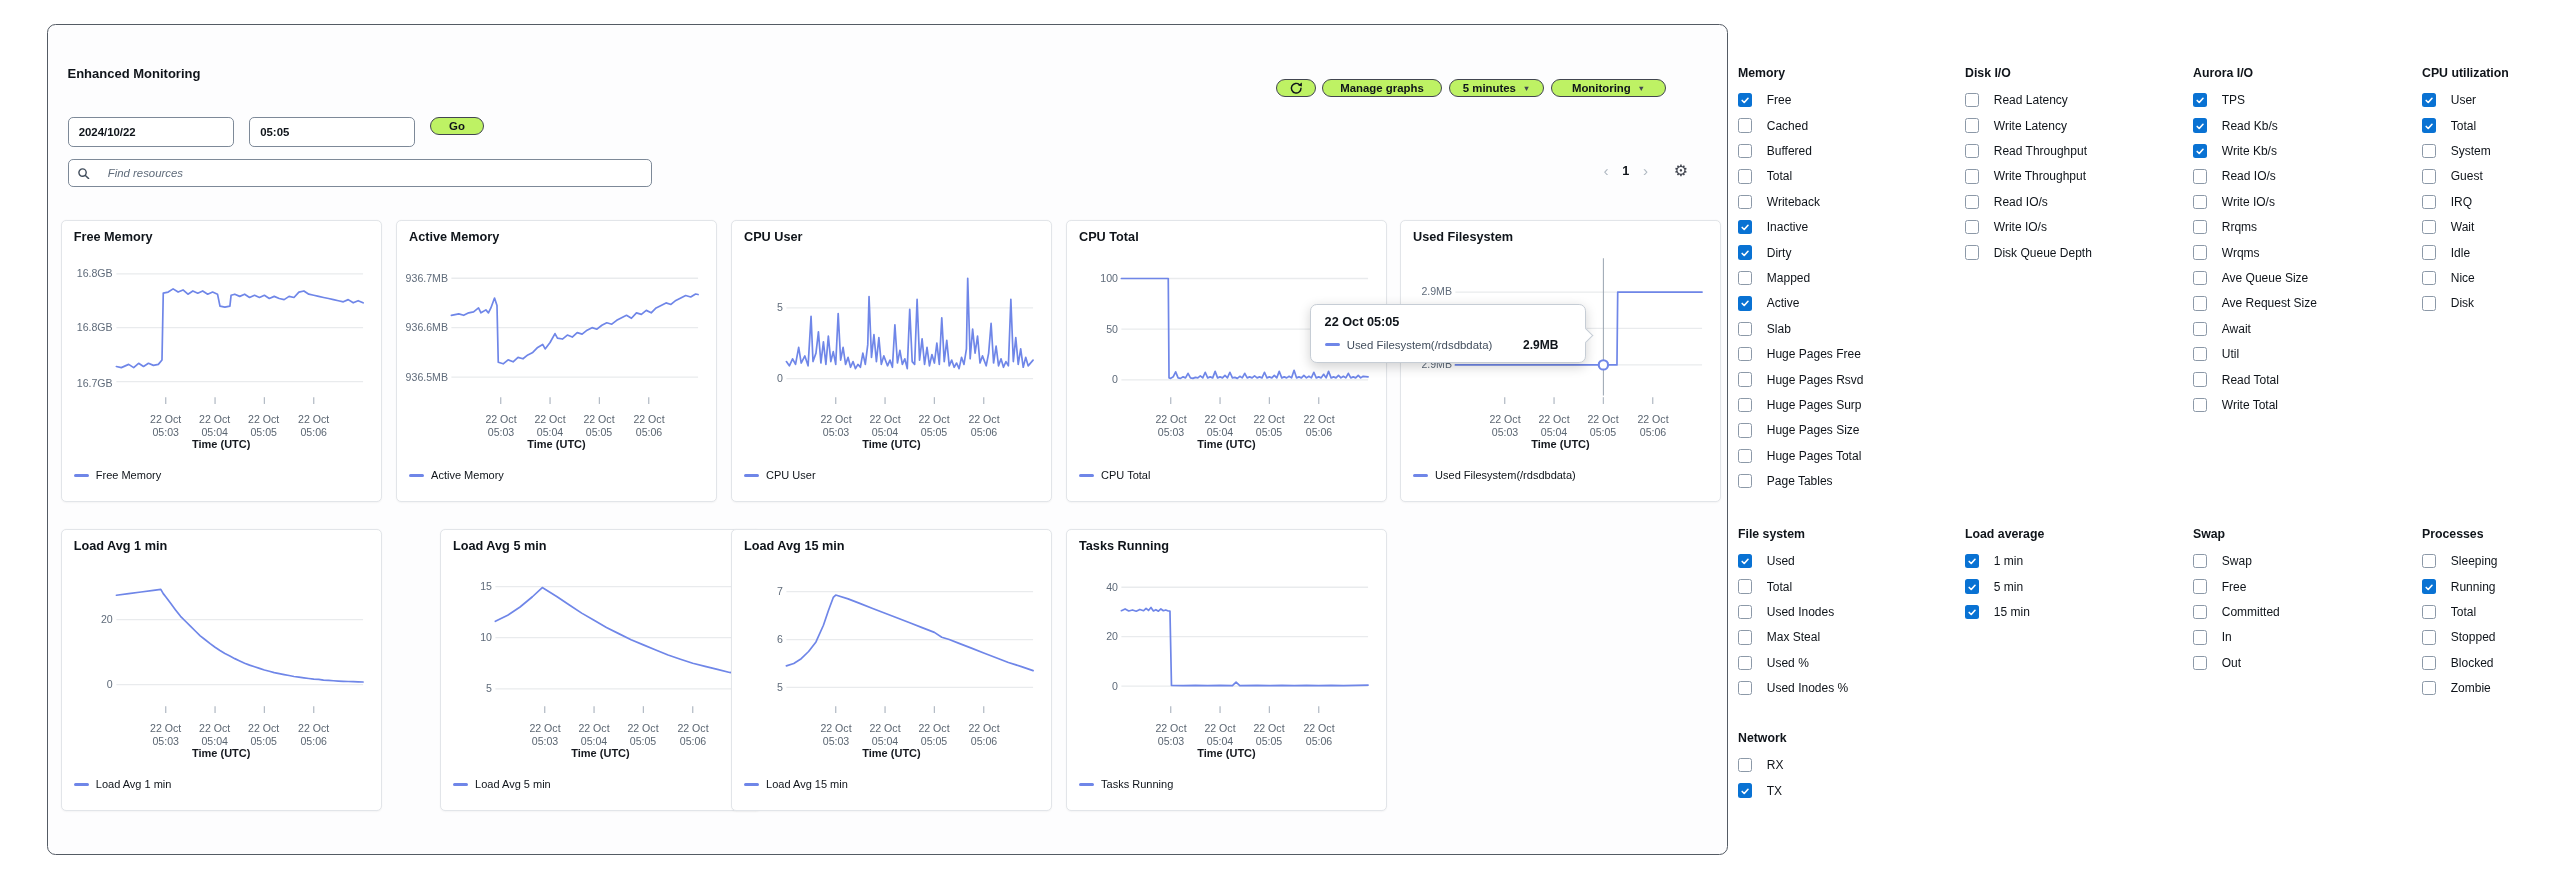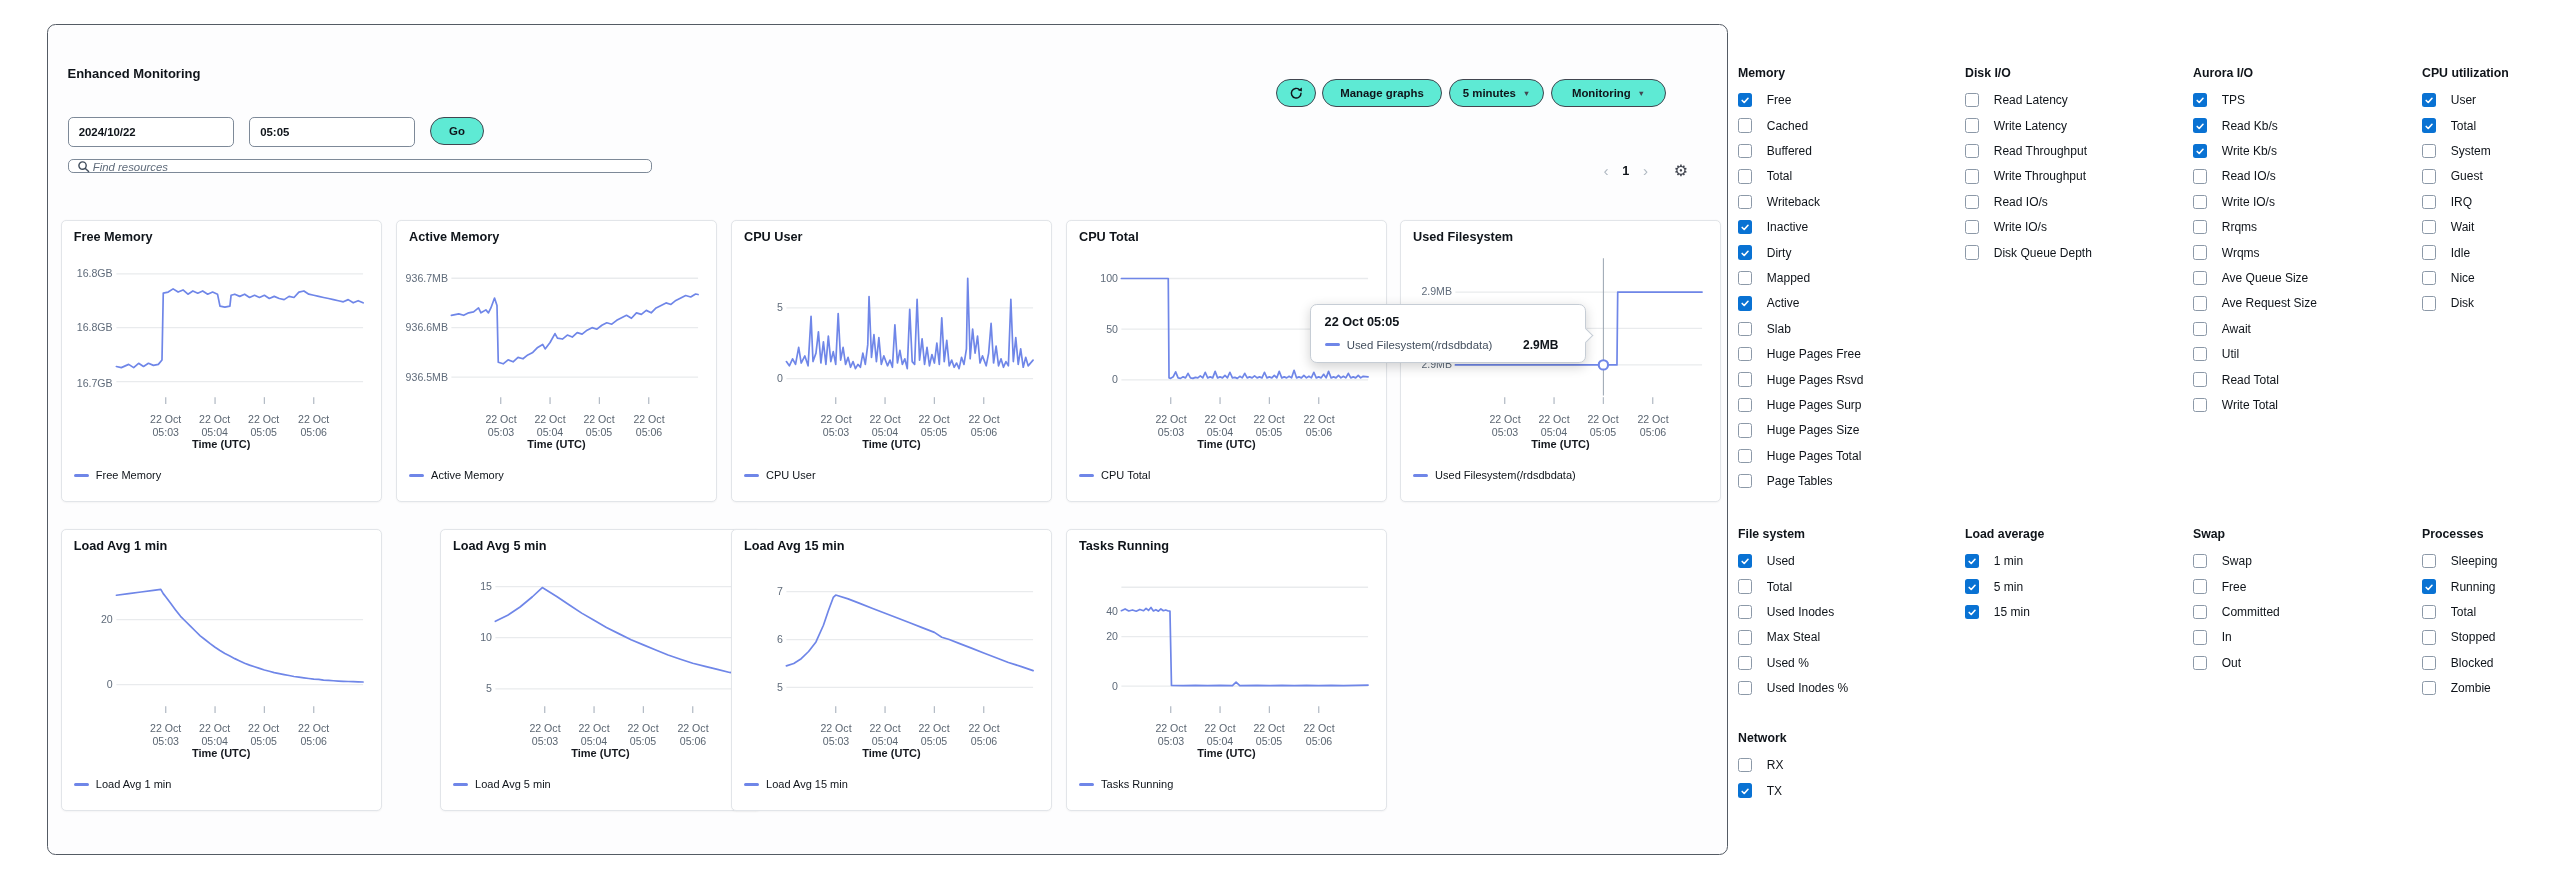--- a/index.html
+++ b/index.html
@@ -5,26 +5,26 @@
   html,body{margin:0;padding:0;background:#fff;font-family:"Liberation Sans",sans-serif;color:#0f141a;}
   .page{position:relative;width:2576px;height:890px;background:#fff;overflow:hidden;}
 
   
   .panel{position:absolute;left:47px;top:24px;width:1679px;height:829px;background:#fdfdfe;
          border:0.8px solid #545b64;border-radius:8.5px;}
   .panel-title{position:absolute;left:19.5px;top:41px;font-size:13px;font-weight:700;}
   .tinput{position:absolute;height:30px;border:0.8px solid #7d8998;border-radius:5.1px;background:#fff;
           font-family:"Liberation Sans",sans-serif;font-size:11.4px;font-weight:600;color:#0f141a;
           padding:0 10.2px;box-sizing:border-box;}
-  .btn{position:absolute;height:28px;background:#5eead4;border:0.8px solid #424650;border-radius:14px;
+  .btn{position:absolute;height:18px;background:#bef264;border:0.8px solid #424650;border-radius:14px;
        font-family:"Liberation Sans",sans-serif;font-size:11.4px;font-weight:700;color:#0f141a;
        display:flex;align-items:center;justify-content:center;gap:6.8px;box-sizing:border-box;cursor:pointer;}
   .caret{font-size:7.6px;color:#424650;}
-  .search{position:absolute;left:19.5px;top:134px;width:584px;height:14px;border:0.8px solid #7d8998;border-radius:5.1px;
-          background:#fff;display:flex;align-items:flex-start;padding:0 8.5px;box-sizing:border-box;gap:1px;}
+  .search{position:absolute;left:19.5px;top:134px;width:584px;height:28px;border:0.8px solid #7d8998;border-radius:5.1px;
+          background:#fff;display:flex;align-items:center;padding:0 8.5px;box-sizing:border-box;gap:16px;}
   .search input{border:none;outline:none;flex:1;font-family:"Liberation Sans",sans-serif;
                 font-size:11.4px;font-style:italic;color:#414d5c;background:transparent;}
   .search input::placeholder{color:#5f6b7a;font-style:italic;}
   .pager{position:absolute;right:39px;top:136px;display:flex;align-items:center;gap:13.6px;font-size:12.7px;}
   .pg-prev,.pg-next{color:#afb8c1;font-size:15.3px;cursor:pointer;}
   .pg-num{font-weight:700;color:#0f141a;}
   .gear{font-size:16px;color:#424650;cursor:pointer;margin-left:12px;}
 
   
   .card{position:absolute;width:319px;height:280px;background:#fff;border:0.8px solid #e2e5e9;
@@ -421,21 +421,21 @@
             <line x1="50" x2="341" y1="23.7" y2="23.7" stroke="#e9ebed" stroke-width="1.5"></line>
             <line x1="50" x2="341" y1="82.0" y2="82.0" stroke="#e9ebed" stroke-width="1.5"></line>
             <line x1="50" x2="341" y1="140.3" y2="140.3" stroke="#e9ebed" stroke-width="1.5"></line>
             <line x1="108.2" x2="108.2" y1="164" y2="172" stroke="#b4bcc6" stroke-width="1.5"></line>
             <line x1="166.4" x2="166.4" y1="164" y2="172" stroke="#b4bcc6" stroke-width="1.5"></line>
             <line x1="224.6" x2="224.6" y1="164" y2="172" stroke="#b4bcc6" stroke-width="1.5"></line>
             <line x1="282.8" x2="282.8" y1="164" y2="172" stroke="#b4bcc6" stroke-width="1.5"></line>
             <polyline points="50.0,51.4 54.4,49.3 58.7,51.7 63.1,50.5 67.5,52.0 71.8,49.9 76.2,51.4 79.1,48.5 82.0,51.1 84.9,47.6 87.8,51.7 90.7,50.2 93.7,52.0 96.6,49.3 99.5,51.4 102.4,50.5 105.3,51.7 107.3,51.7 109.1,139.5 122.8,139.8 137.3,139.5 151.8,139.8 166.4,139.5 181.0,139.8 185.3,135.7 189.7,139.8 210.1,139.5 224.6,139.8 239.2,139.5 253.7,139.8 268.3,139.5 282.8,139.8 297.4,139.5 311.9,139.8 326.4,139.5 341.0,139.2" fill="none" stroke="#6f86e8" stroke-width="2" stroke-linejoin="round" stroke-linecap="round"></polyline>
           </svg>
         </div>
-        <div class="ylab" style="top: 51px; margin-top: 24px;">40</div>
+        <div class="ylab" style="top: 51px;">40</div>
         <div class="ylab" style="top: 100px;">20</div>
         <div class="ylab" style="top: 150px;">0</div>
         <div class="xlab" style="left: 104px;">
           <div>22 Oct</div>
           <div>05:03</div>
         </div>
         <div class="xlab" style="left: 153px;">
           <div>22 Oct</div>
           <div>05:04</div>
         </div>

